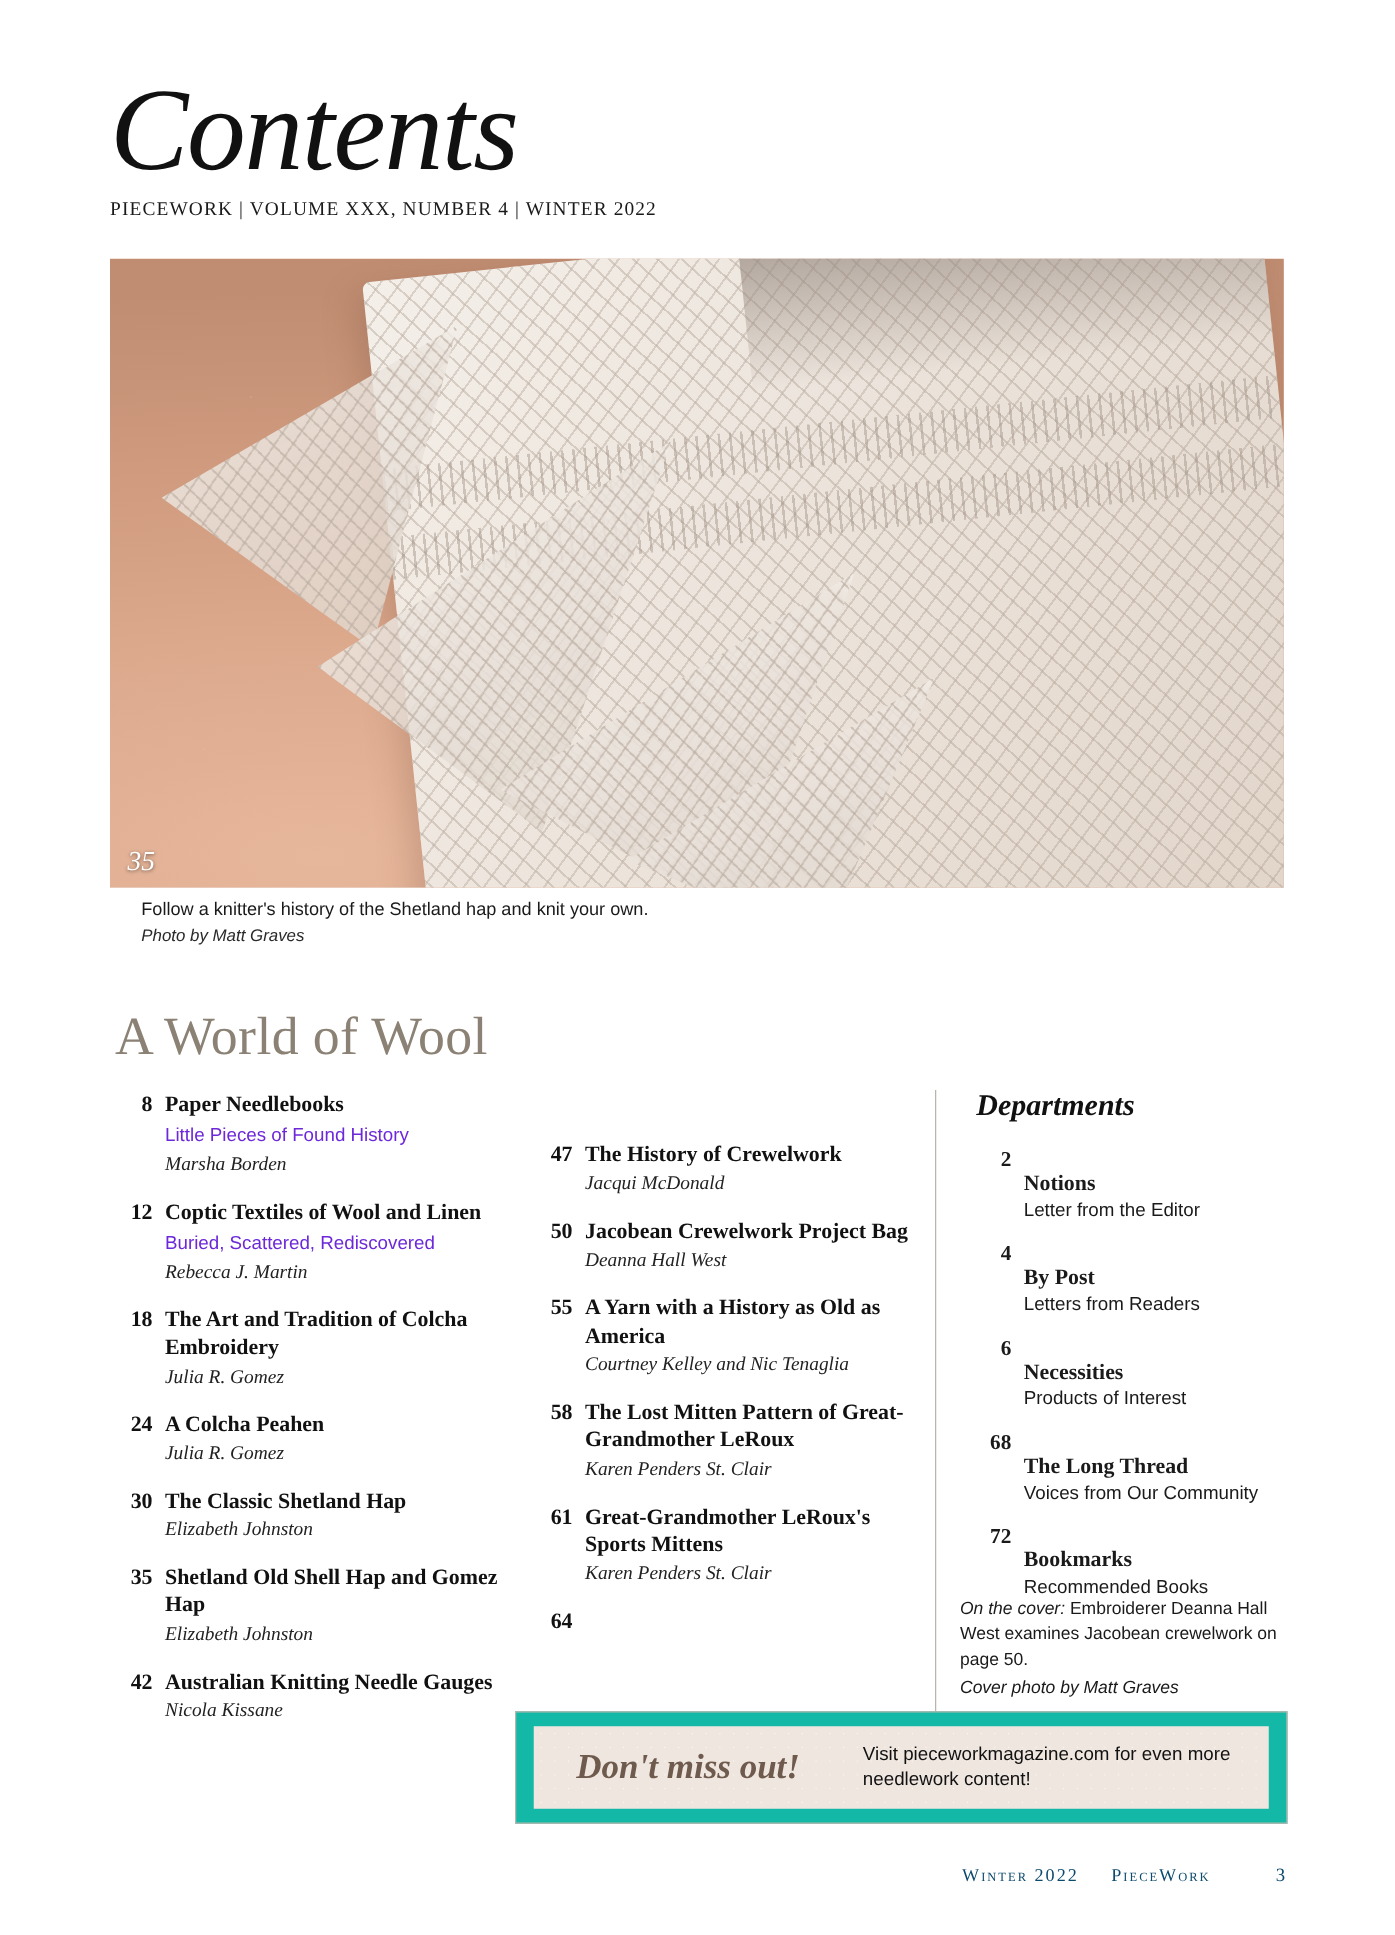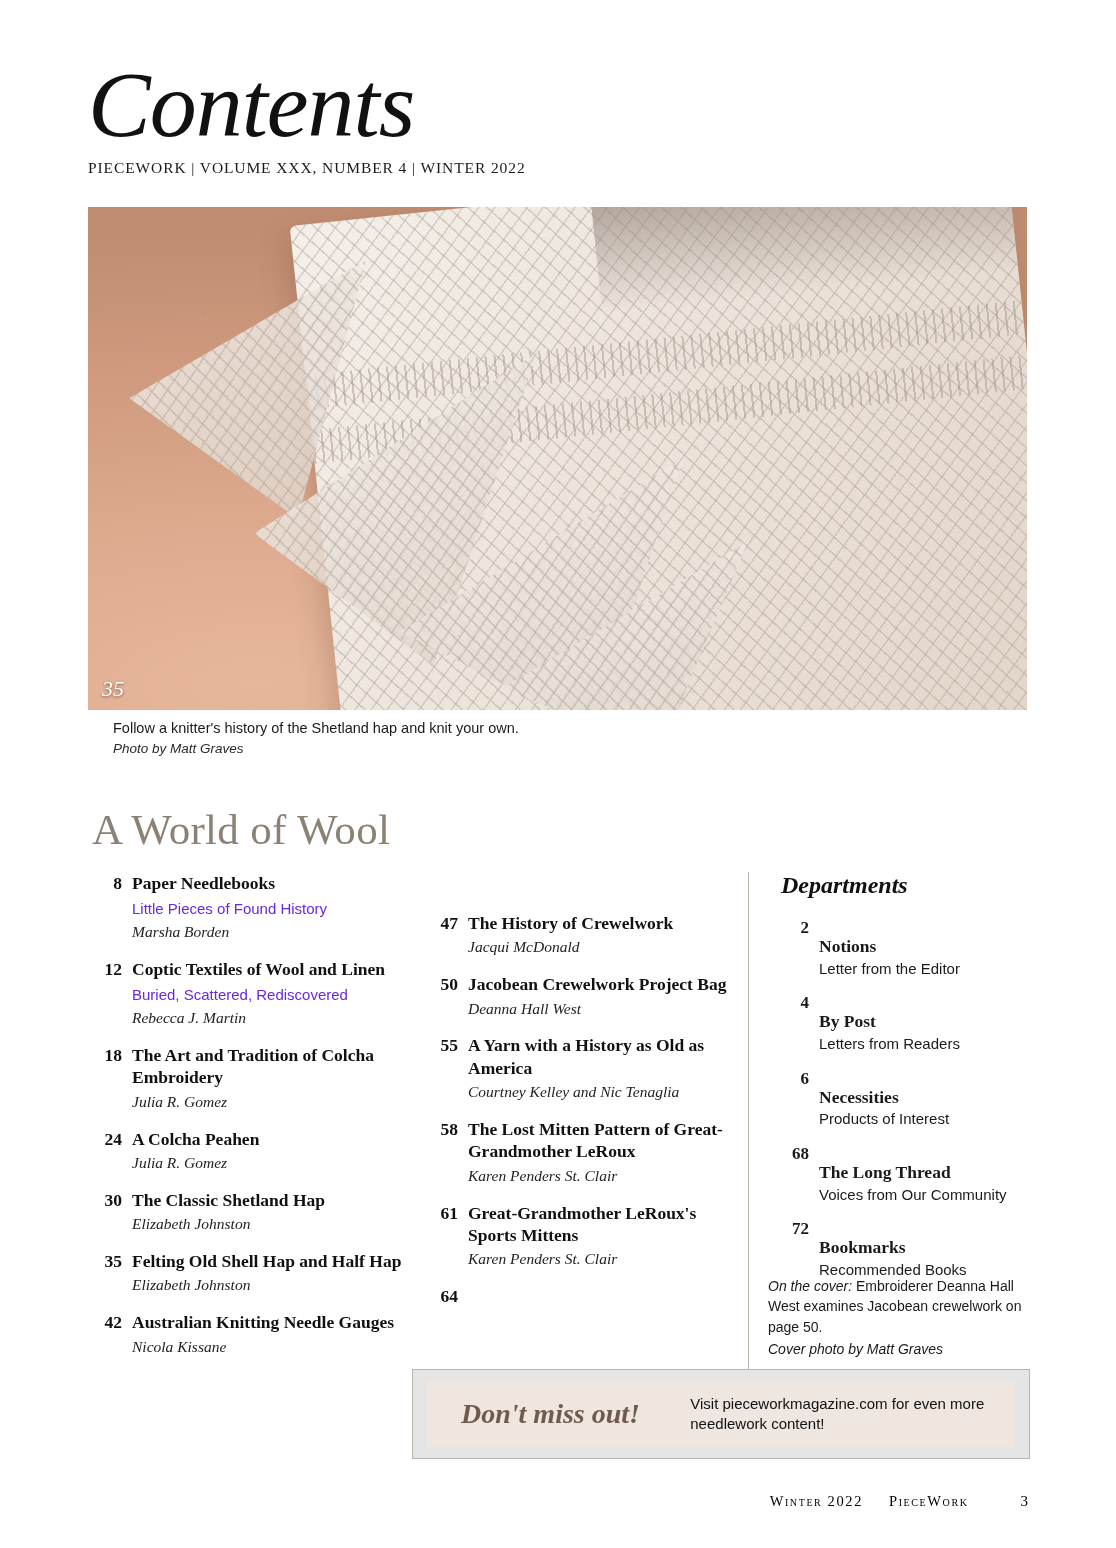--- a/index.html
+++ b/index.html
@@ -280,21 +280,21 @@
   }
 
   
   .promo {
     position: absolute;
     left: 412px;
     top: 1369px;
     width: 616px;
     height: 88px;
     border: 1px solid #b9b5ad;
-    background: #e5e5e5;
+    background: #14b8a6;
   }
   .promo-inner {
     position: absolute;
     left: 14px;
     top: 11px;
     right: 14px;
     bottom: 11px;
     background: #efe6df;
     background-image: radial-gradient(1.5px 1.5px at 6px 6px, rgba(255,255,255,.9) 40%, transparent 45%);
     background-size: 11px 11px;
@@ -323,21 +323,21 @@
     position: absolute;
     left: 104px;
     right: 88px;
     top: 1493px;
     display: flex;
     justify-content: flex-end;
     align-items: center;
     font-family: "Liberation Serif", serif;
     font-size: 14.5px;
     letter-spacing: 1.6px;
-    color: #000000;
+    color: #0c4a6e;
   }
   .footer .issue { margin-right: 26px; }
   .footer .brand { margin-right: 52px; }
   .footer .pnum { font-weight: 400; letter-spacing: 0; font-size: 15px; }
   .smallcaps { font-variant: small-caps; }
 </style>
 </head>
 <body>
 
 <div class="page">
@@ -408,21 +408,21 @@
       <div class="entry">
         <div class="pg">30</div>
         <div class="body">
           <div class="ttl">The Classic Shetland Hap</div>
           <div class="auth">Elizabeth Johnston</div>
         </div>
       </div>
       <div class="entry">
         <div class="pg">35</div>
         <div class="body">
-          <div class="ttl">Felting Old Shell Hap and Half Hap</div>
+          <div class="ttl">Shetland Old Shell Hap and Gomez Hap</div>
           <div class="auth">Elizabeth Johnston</div>
         </div>
       </div>
       <div class="entry">
         <div class="pg">42</div>
         <div class="body">
           <div class="ttl">Australian Knitting Needle Gauges</div>
           <div class="auth">Nicola Kissane</div>
         </div>
       </div>

